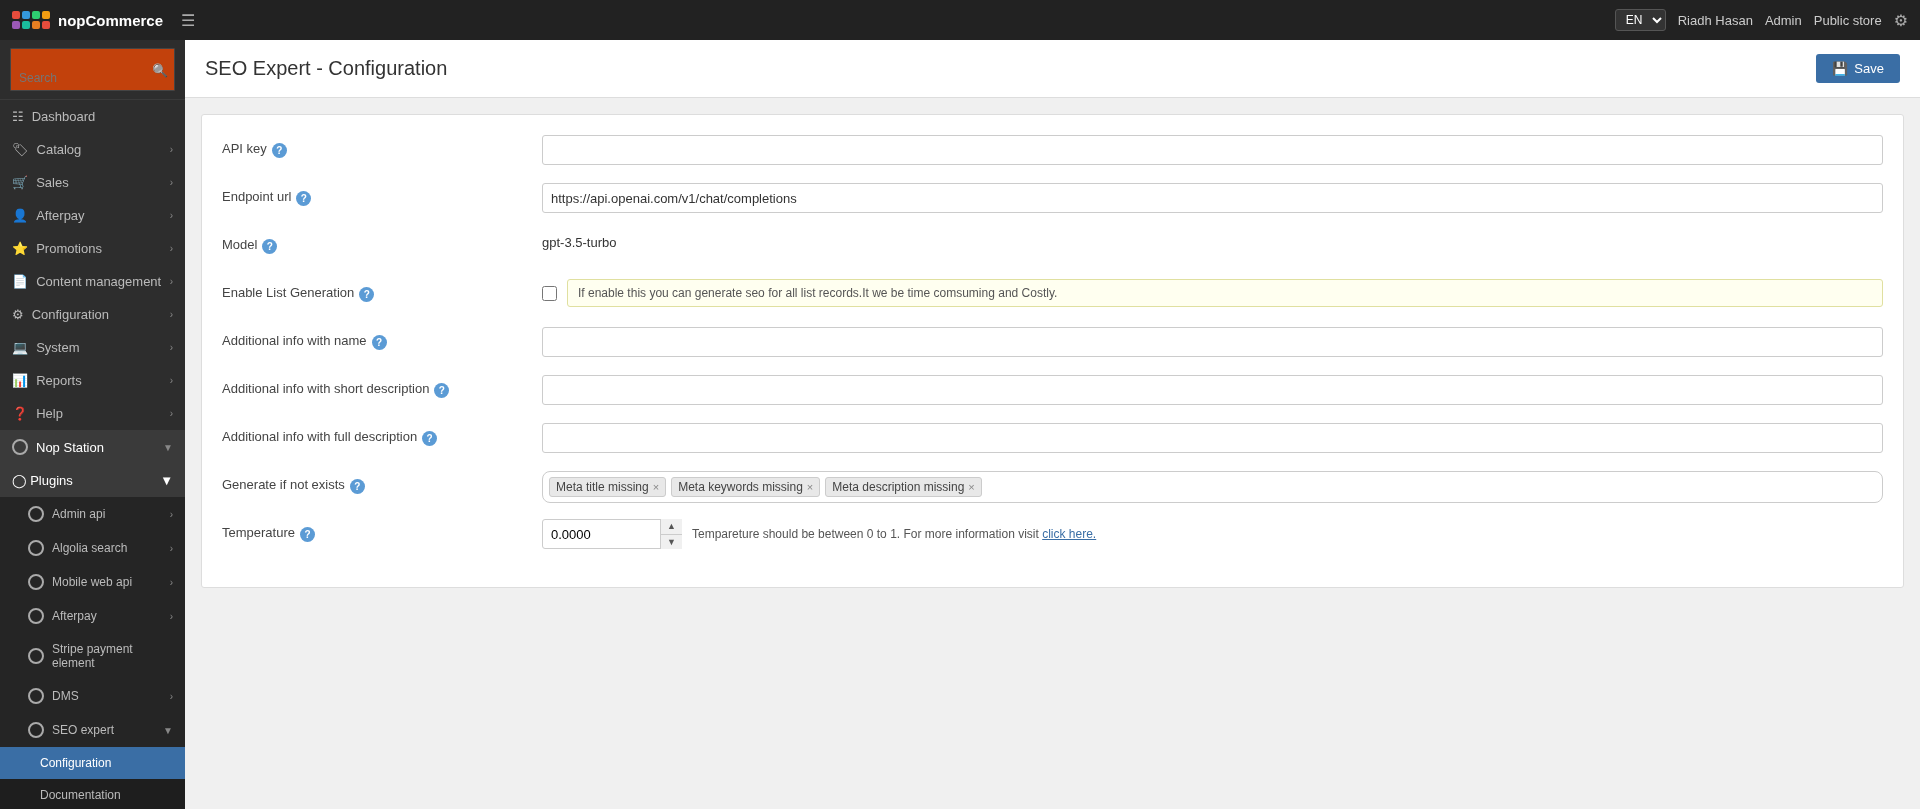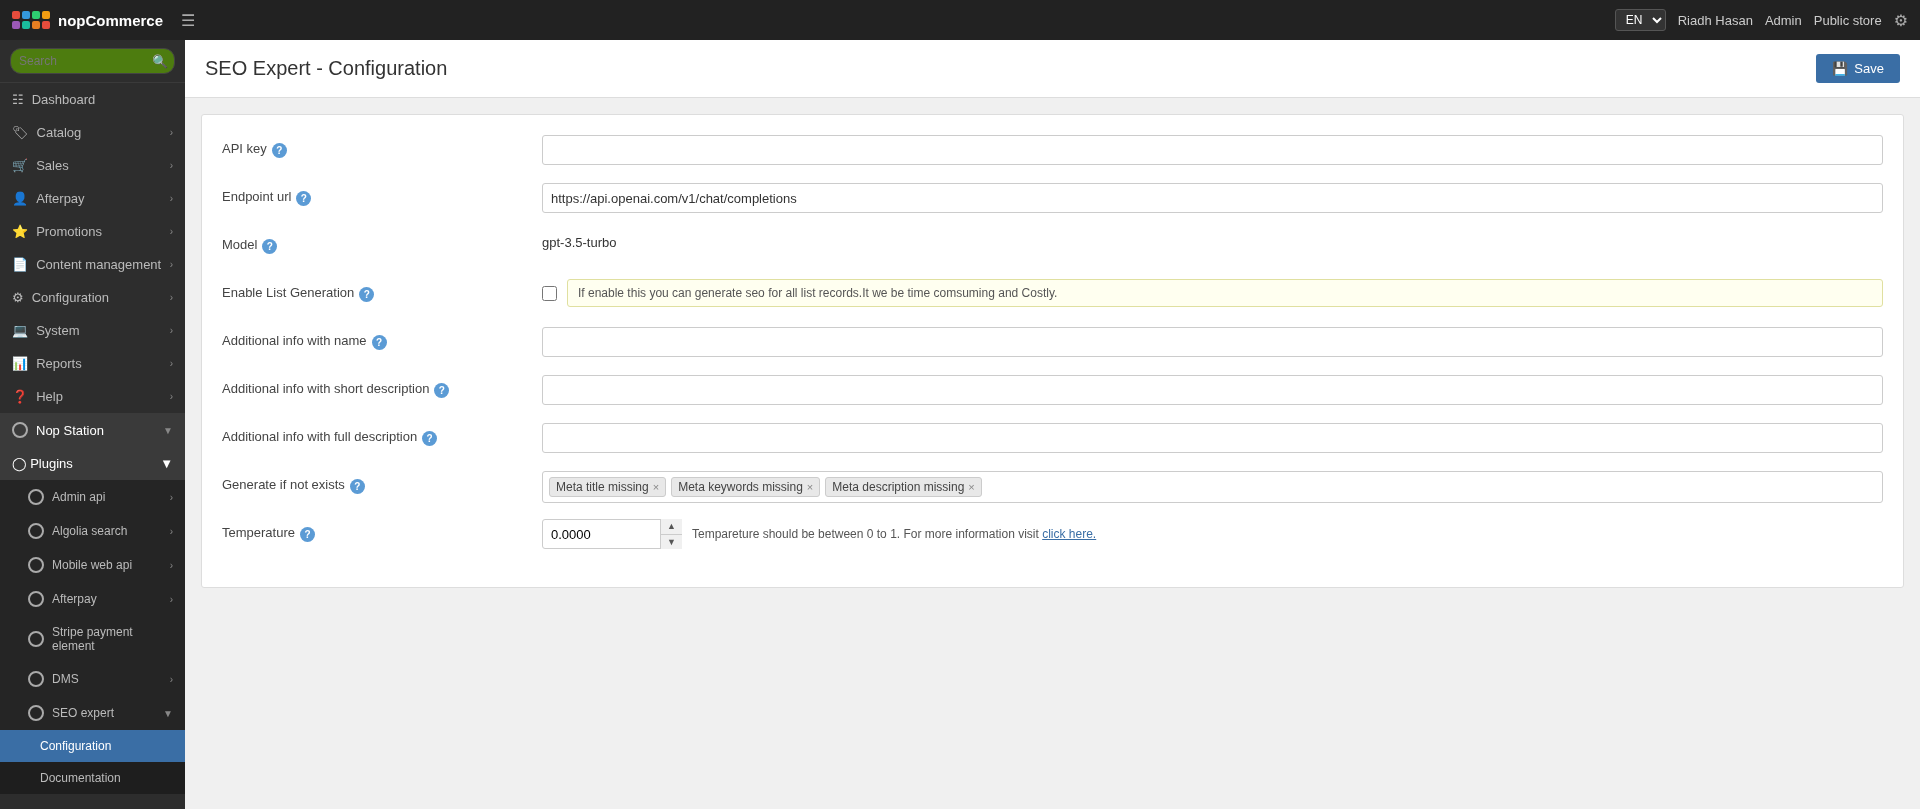--- a/index.html
+++ b/index.html
@@ -54,25 +54,25 @@
       color: #ccc;
       overflow-y: auto;
       flex-shrink: 0;
     }
     .sidebar-search {
       padding: 8px 10px;
       border-bottom: 1px solid #3a3a3a;
     }
     .sidebar-search input {
       width: 100%;
-      background: #4d7c0f;
+      background: #c2410c;
       border: 1px solid #444;
       color: #ccc;
-      padding: 5px 26px 5px 8px;
-      border-radius: 11px;
+      padding: 22px 26px 5px 8px;
+      border-radius: 1px;
       font-size: 12px;
       outline: none;
     }
     .sidebar-search-wrap {
       position: relative;
     }
     .sidebar-search-wrap .search-icon-btn {
       position: absolute;
       right: 6px;
       top: 50%;
@@ -228,21 +228,21 @@
       width: 15px; height: 15px; cursor: pointer;
     }
 
     
     .tags-container {
       display: flex;
       flex-wrap: wrap;
       gap: 5px;
       border: 1px solid #ccc;
       padding: 4px 6px;
-      border-radius: 3px;
+      border-radius: 8px;
       flex: 1;
       min-height: 32px;
       align-items: center;
     }
     .tag {
       background: #e8e8e8;
       border: 1px solid #ccc;
       border-radius: 3px;
       padding: 2px 6px;
       font-size: 12px;

